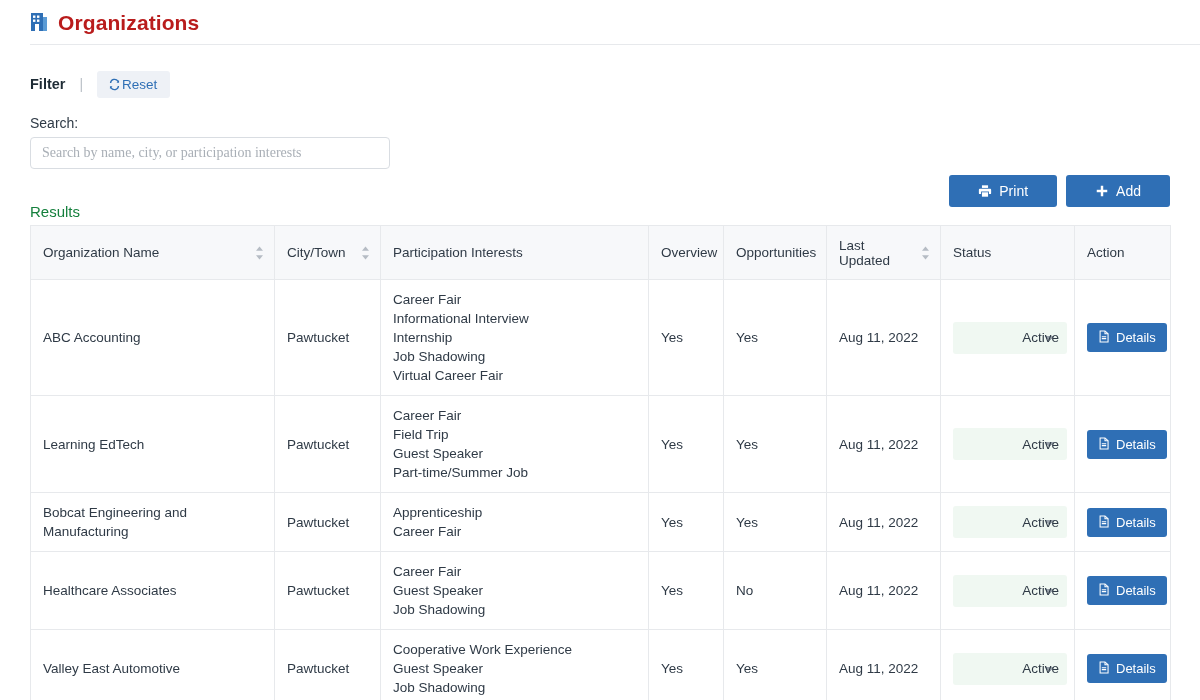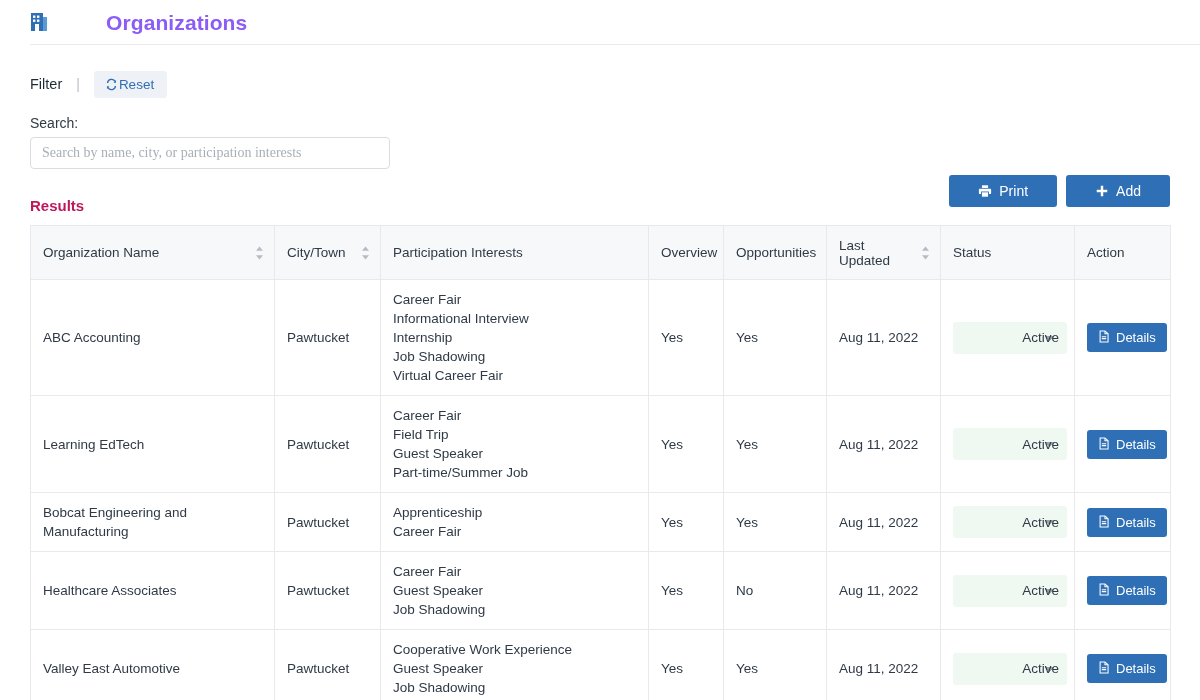--- a/index.html
+++ b/index.html
@@ -14,34 +14,34 @@
   .page { width: 1200px; height: 700px; position: relative; }
 
   
   .title-row {
     display: flex; align-items: center;
     padding: 8px 0 0 30px;
     height: 36px;
   }
   .bldg-icon { width: 18px; height: 20px; margin-right: 10px; display:block; }
   .page-title {
-    font-size: 21px; font-weight: 700; color: #8b5cf6;
-    letter-spacing: .1px; line-height: 1; margin-left: 48px;
+    font-size: 21px; font-weight: 700; color: #b91c1c;
+    letter-spacing: .1px; line-height: 1;
   }
   .title-rule {
     margin: 8px 0 0 30px; width: 1170px; height: 1px;
     background: #e7e9ec;
   }
 
   
   .filter-row {
     display: flex; align-items: center;
     margin: 26px 0 0 30px; height: 26px;
   }
-  .filter-label { font-size: 14.5px; font-weight: 400; color: #1e2b35; }
+  .filter-label { font-size: 14.5px; font-weight: 700; color: #1e2b35; }
   .filter-sep { color: #b9bfc6; margin: 0 14px 0 14px; font-size: 14px; }
   .reset-btn {
     display: inline-flex; align-items: center; gap: 1px;
     background: #eef1f6; border: none; border-radius: 3px;
     padding: 6px 13px 6px 11px;
     color: #2f6fb5; font-size: 13.5px; cursor: pointer;
     font-family: "Liberation Sans", sans-serif;
   }
   .reset-ico { width: 13px; height: 13px; display:block; }
 
@@ -56,22 +56,22 @@
     font-family: Liberation Serif, serif;
     background: #fff; outline: none;
   }
   .search-input::placeholder { color: #a9afb6; }
 
   
   .results-row {
     margin: 22px 30px 0 30px; position: relative; height: 34px;
   }
   .results-label {
-    font-size: 15px; font-weight: 700; color: #be185d;
-    position: absolute; left: 0; top: 6px;
+    font-size: 15px; font-weight: 400; color: #15803d;
+    position: absolute; left: 0; top: 12px;
   }
   .results-actions {
     position: absolute; right: 0; top: -16px; display: flex; gap: 9px;
   }
   .btn-primary {
     display: inline-flex; align-items: center; gap: 7px;
     background: #2f6fb5; border: none; border-radius: 3px;
     color: #fff; font-size: 14px; padding: 8px 29px;
     cursor: pointer; font-family: "Liberation Sans", sans-serif;
     white-space: nowrap;

